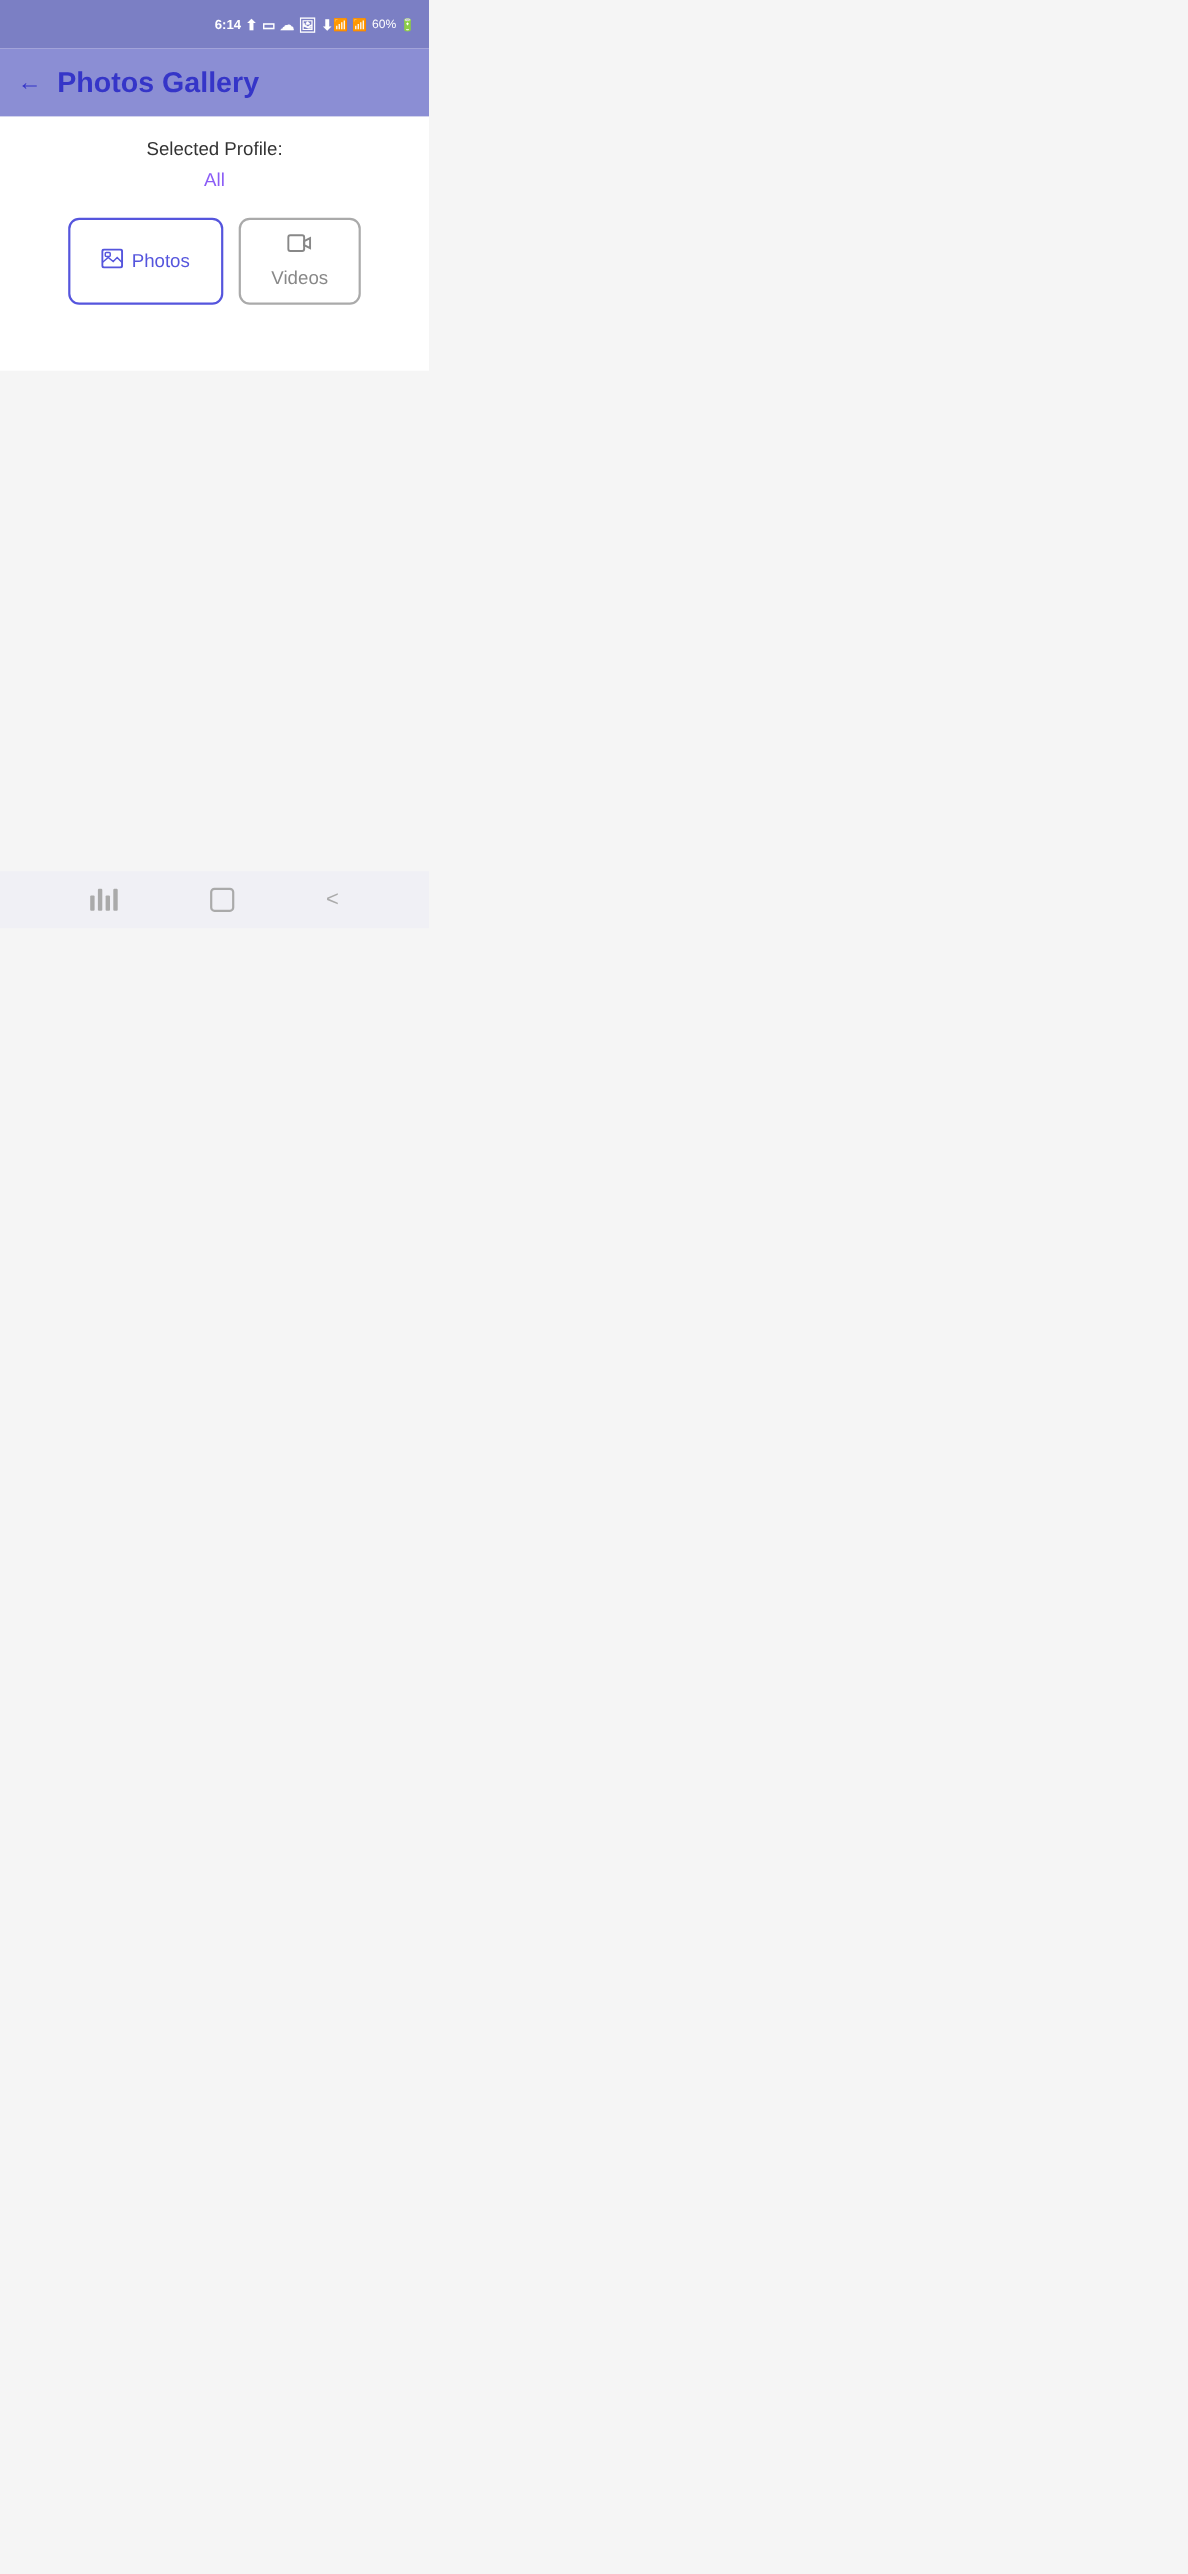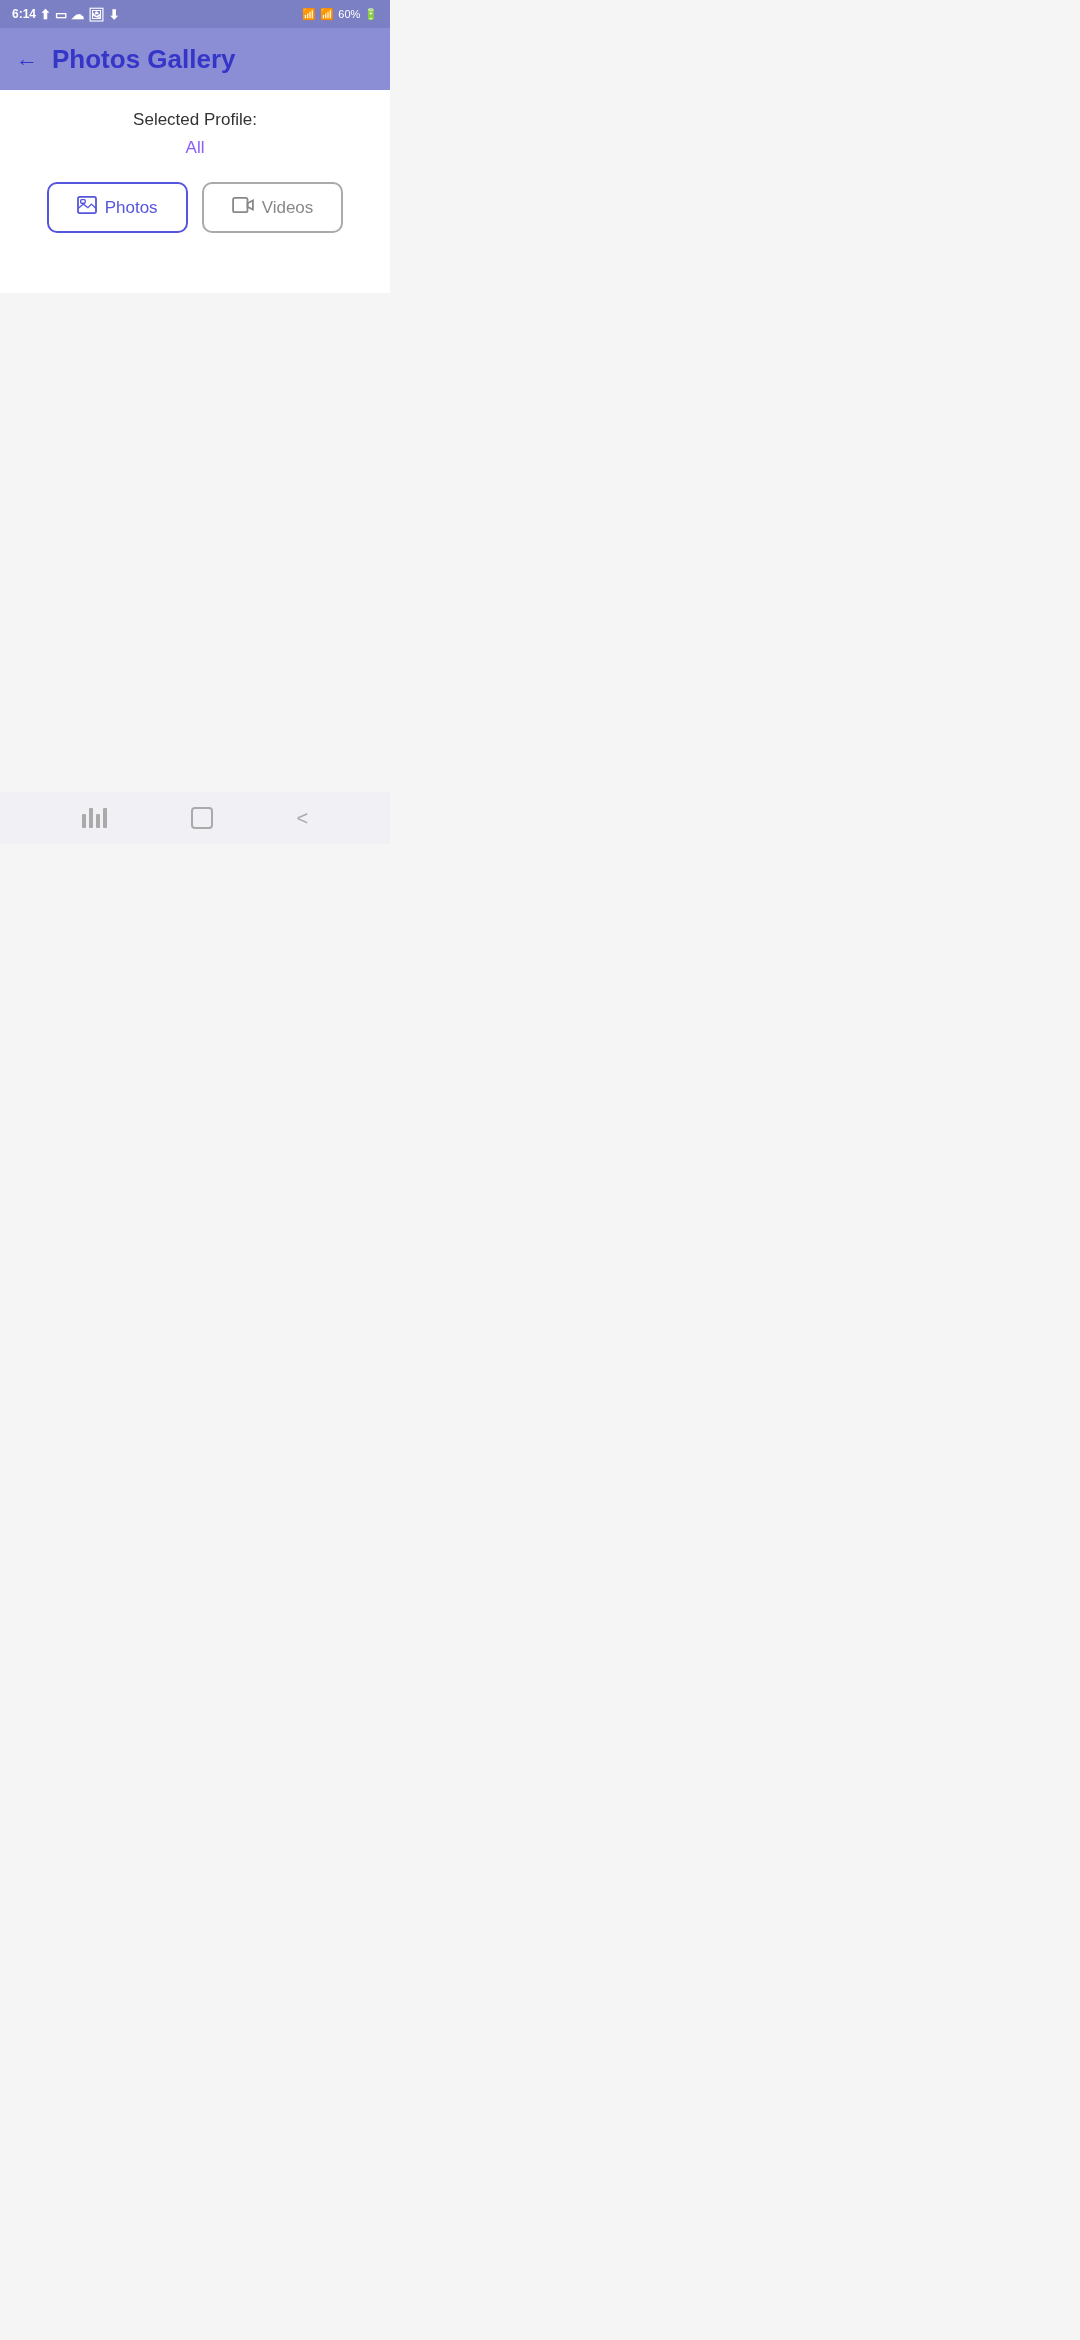--- a/index.html
+++ b/index.html
@@ -14,25 +14,25 @@
       height: 844px;
       font-family: 'Segoe UI', Arial, sans-serif;
       background: #f5f5f5;
       overflow: hidden;
       position: relative;
     }
 
     
     .status-bar {
       width: 100%;
-      height: 28px;
+      height: 44px;
       background: #7b7fc4;
       display: flex;
       align-items: center;
-      justify-content: space-between;
+      justify-content: flex-end;
       padding: 0 12px;
     }
 
     .status-left {
       display: flex;
       align-items: center;
       gap: 4px;
       color: white;
       font-size: 12px;
       font-weight: 600;
@@ -120,20 +120,21 @@
     .tab-btn.active {
       background: white;
       border-color: #5555dd;
       color: #5555dd;
     }
 
     .tab-btn.inactive {
       background: white;
       border-color: #aaa;
       color: #888;
+      flex-direction: column;
     }
 
     .tab-icon {
       font-size: 18px;
     }
 
     
     .loading-section {
       display: flex;
       flex-direction: column;

